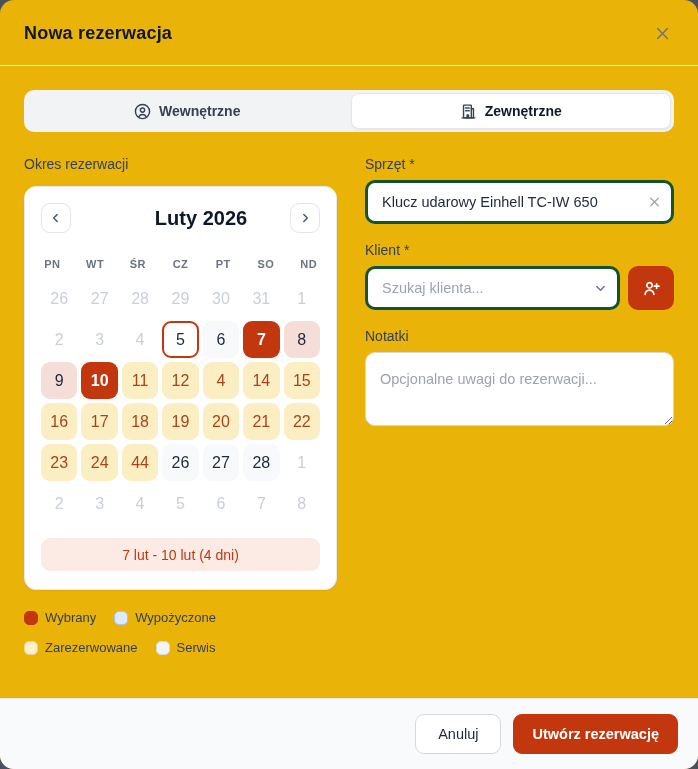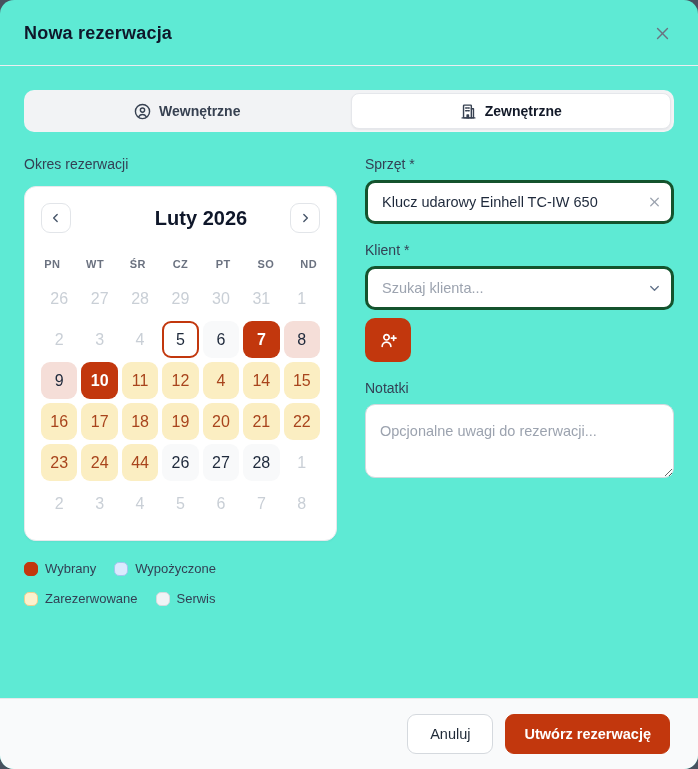--- a/index.html
+++ b/index.html
@@ -5,21 +5,21 @@
   * { margin:0; padding:0; box-sizing:border-box; }
   html,body { width:698px; height:769px; }
   body {
     font-family:"Liberation Sans", sans-serif;
     background:#48515f;
     color:#1e293b;
     overflow:hidden;
   }
   .modal {
     position:absolute; inset:0;
-    background:#5eead4;
+    background:#eab308;
     border-radius:14px;
     display:flex; flex-direction:column;
     overflow:hidden;
   }
   
   .modal-header {
     display:flex; align-items:center; justify-content:space-between;
     padding:21px 24px 20px 24px;
     border-bottom:1px solid #eceef0;
   }
@@ -95,36 +95,36 @@
   .text-input, .select-input {
     width:100%; height:44px; border:3px solid #14532d; border-radius:10px;
     padding:0 38px 0 14px; font-size:14.5px; color:#1e293b; background:#fff; outline:none;
     font-family:"Liberation Sans", sans-serif;
   }
   .text-input::placeholder, .select-input::placeholder, textarea::placeholder { color:#9ca3af; }
   .input-icon-right {
     position:absolute; right:12px; top:50%; transform:translateY(-50%);
     color:#9ca3af; display:flex; cursor:pointer; background:none; border:none;
   }
-  .client-row { display:flex; gap:8px;flex-direction:column; }
+  .client-row { display:flex; gap:8px; }
   .client-row .input-wrap { flex:1; }
   .add-client-btn {
     width:46px; height:44px; flex:none; border:none; border-radius:10px;
     background:#c2370d; color:#fff; display:flex; align-items:center; justify-content:center;
     cursor:pointer;
   }
   textarea.notes {
     width:100%; height:74px; border:1px solid #d5d9de; border-radius:10px;
     padding:18px 14px; font-size:14.5px; color:#1e293b; resize:both;
     font-family:"Liberation Sans", sans-serif; outline:none;
   }
   
   .modal-footer {
     border-top:1px solid #e7e9ec; background:#f9fafb;
-    padding:15px 28px; display:flex; justify-content:flex-end; gap:12px;
+    padding:15px 20px; display:flex; justify-content:flex-end; gap:12px;
   }
   .btn {
     height:40px; border-radius:9px; font-size:14.5px; cursor:pointer;
     font-family:"Liberation Sans", sans-serif;
   }
   .btn-secondary {
     background:#fff; border:1px solid #d5d9de; color:#1f2937; font-weight:500; padding:0 22px;
   }
   .btn-primary {
     background:#c2370d; border:1px solid #c2370d; color:#fff; font-weight:600; padding:0 18px;
@@ -241,20 +241,21 @@
               <div class="day normal">28</div>
               <div class="day out">1</div>
               <div class="day out">2</div>
               <div class="day out">3</div>
               <div class="day out">4</div>
               <div class="day out">5</div>
               <div class="day out">6</div>
               <div class="day out">7</div>
               <div class="day out">8</div>
             </div>
+          <div class="range-summary">7 lut - 10 lut (4 dni)</div>
         </div>
 
         <div class="legend">
             <div class="legend-item">
               <span class="swatch selected"></span>
               <span>Wybrany</span>
             </div>
             <div class="legend-item">
               <span class="swatch rented"></span>
               <span>Wypożyczone</span>

